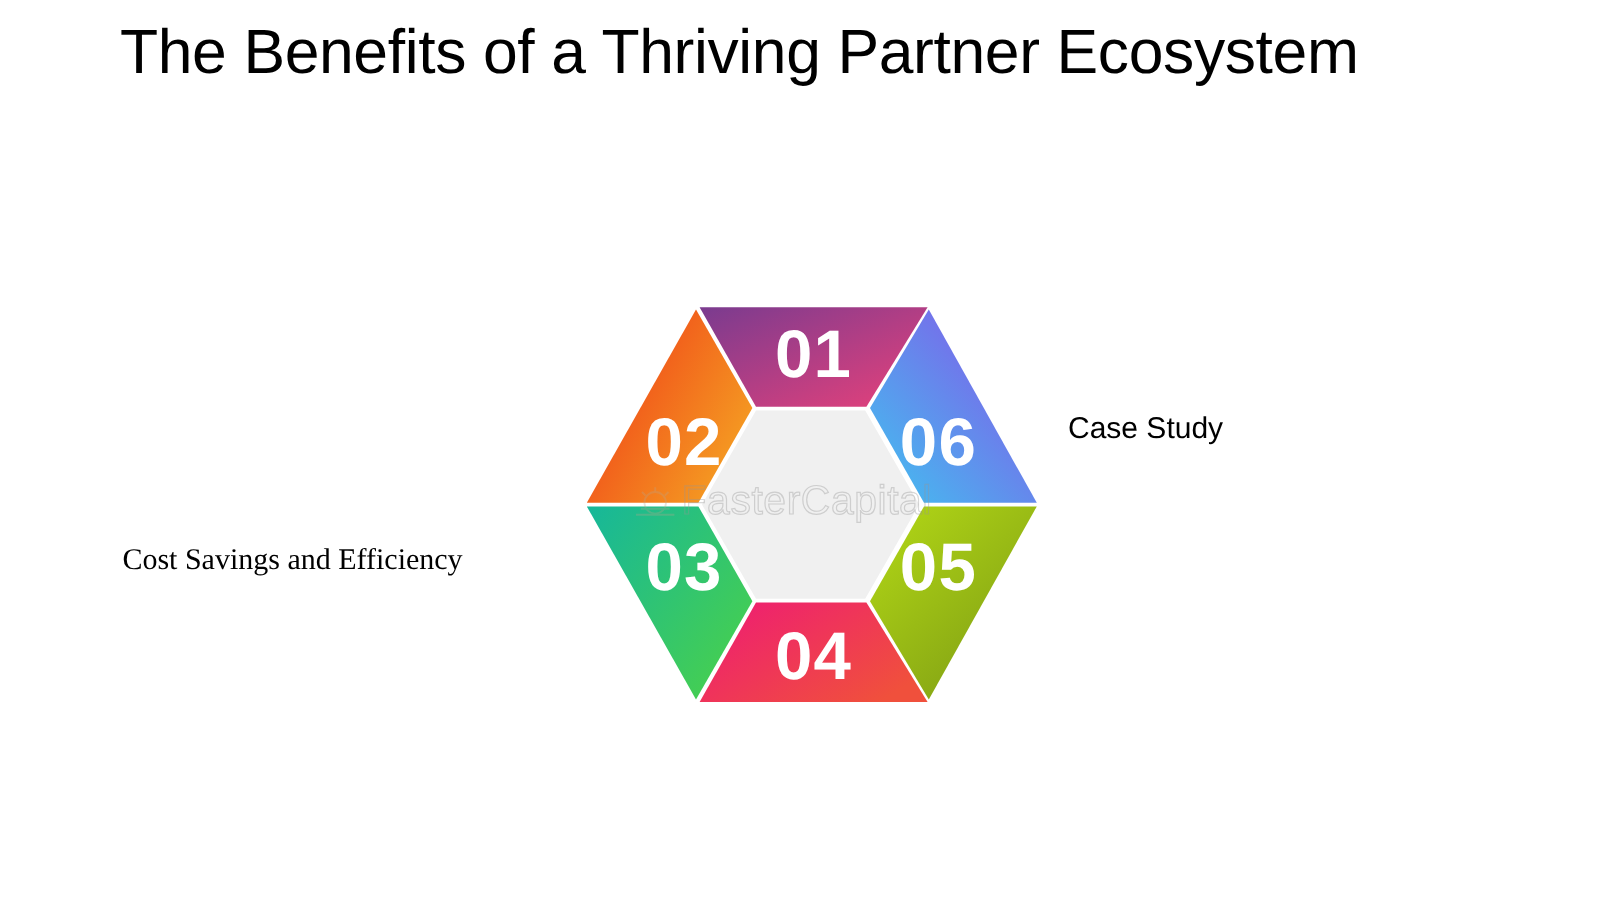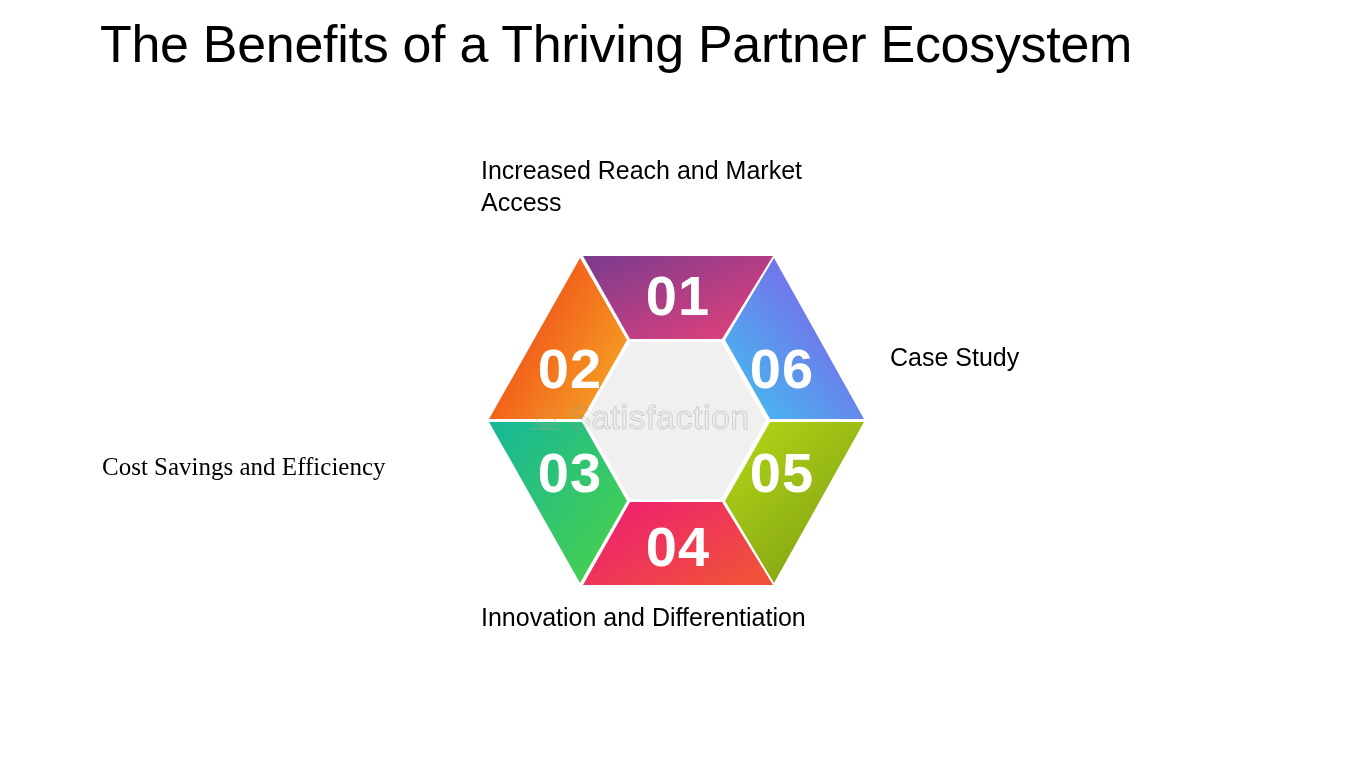--- a/index.html
+++ b/index.html
@@ -176,26 +176,24 @@
 
   <div id="watermark">
     <svg id="watermark-logo" viewBox="0 0 36 32" xmlns="http://www.w3.org/2000/svg">
       <g fill="none" stroke="#b9a48a" stroke-width="1.6">
         <circle cx="18" cy="17" r="9"></circle>
         <path d="M2 27 H34"></path>
         <path d="M6 22 H30"></path>
         <path d="M18 4 V8  M29 8 L26 11  M7 8 L10 11"></path>
       </g>
     </svg>
-    <div id="watermark-text">Satisfaction</div>
+    <div id="watermark-text">FasterCapital</div>
   </div>
 
-  <div class="label" id="label-01">Increased Reach and Market Access</div>
 
 
   <div class="label left" id="label-03">Cost Savings and Efficiency</div>
 
-  <div class="label" id="label-04">Innovation and Differentiation</div>
 
 
   <div class="label right" id="label-06">Case Study</div>
 
 </div>
 
 </body></html>

